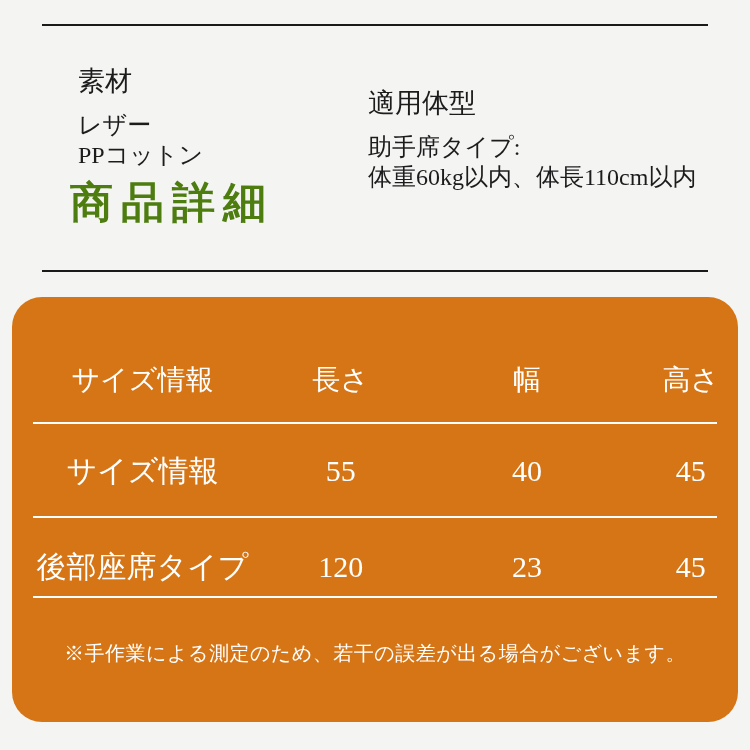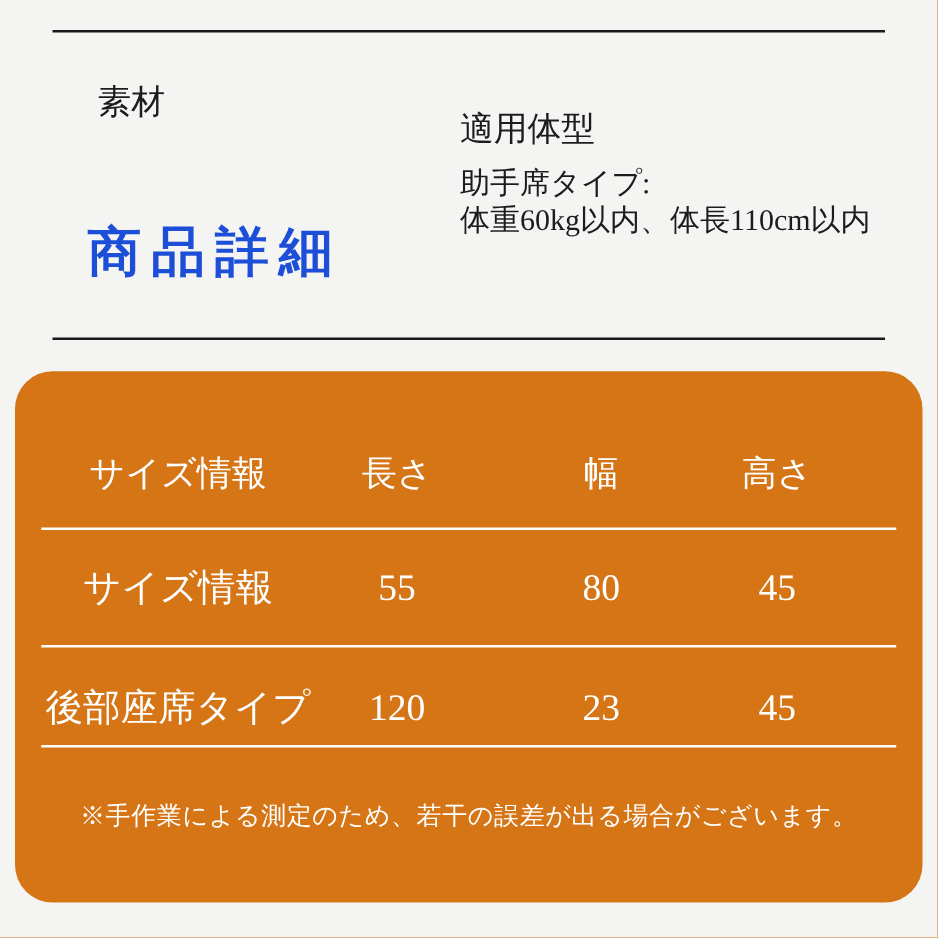--- a/index.html
+++ b/index.html
@@ -54,21 +54,21 @@
   .page-title {
     position: absolute;
     left: 70px;
     top: 180px;
     margin: 0;
     font-family: "Liberation Sans", "DejaVu Sans", sans-serif;
     font-weight: 900;
     font-size: 43px;
     line-height: 44px;
     letter-spacing: 8px;
-    color: #1d4ed8;
+    color: #4d7c0f;
     white-space: nowrap;
   }
 
   
   .size-card {
     position: absolute;
     left: 12px;
     top: 297px;
     width: 726px;
     height: 425px;
@@ -77,20 +77,21 @@
     color: #ffffff;
     overflow: hidden;
   }
   .size-table {
     margin: 0 21px;
   }
   .trow {
     display: grid;
     grid-template-columns: 32% 21% 25% 22%;
     align-items: center;
+    gap: 23px;
   }
   .trow .cell {
     text-align: center;
     font-size: 30px;
     line-height: 1.1;
     white-space: nowrap;
   }
   .trow .c2 { padding-right: 12px; }
   .trow .c4 { padding-right: 40px; }
   .thead { height: 125px; padding-top: 42px; box-sizing: border-box; }
@@ -115,20 +116,22 @@
 </head>
 <body style="--background: #f4f4f3; --accent-orange: #d57516; --rule: #1a1a1a; --text: #1c1c1c; --table-text: #ffffff;">
 
 <div class="page">
 
   <div class="rule rule-top"></div>
 
   <div class="material-block">
     <div class="spec-label">素材</div>
     <div class="spec-lines">
+      <div>レザー</div>
+      <div>PPコットン</div>
     </div>
   </div>
 
   <h1 class="page-title">商品詳細</h1>
 
   <div class="bodytype-block">
     <div class="spec-label">適用体型</div>
     <div class="spec-lines">
       <div>助手席タイプ:</div>
       <div>体重60kg以内、体長110cm以内</div>
@@ -145,21 +148,21 @@
         <div class="cell c2">長さ</div>
         <div class="cell c3">幅</div>
         <div class="cell c4">高さ</div>
       </div>
 
       <div class="tdivider"></div>
 
       <div class="trow row-1">
         <div class="cell c1">サイズ情報</div>
         <div class="cell c2">55</div>
-        <div class="cell c3">80</div>
+        <div class="cell c3">40</div>
         <div class="cell c4">45</div>
       </div>
 
       <div class="tdivider"></div>
 
       <div class="trow row-2">
         <div class="cell c1">後部座席タイプ</div>
         <div class="cell c2">120</div>
         <div class="cell c3">23</div>
         <div class="cell c4">45</div>

